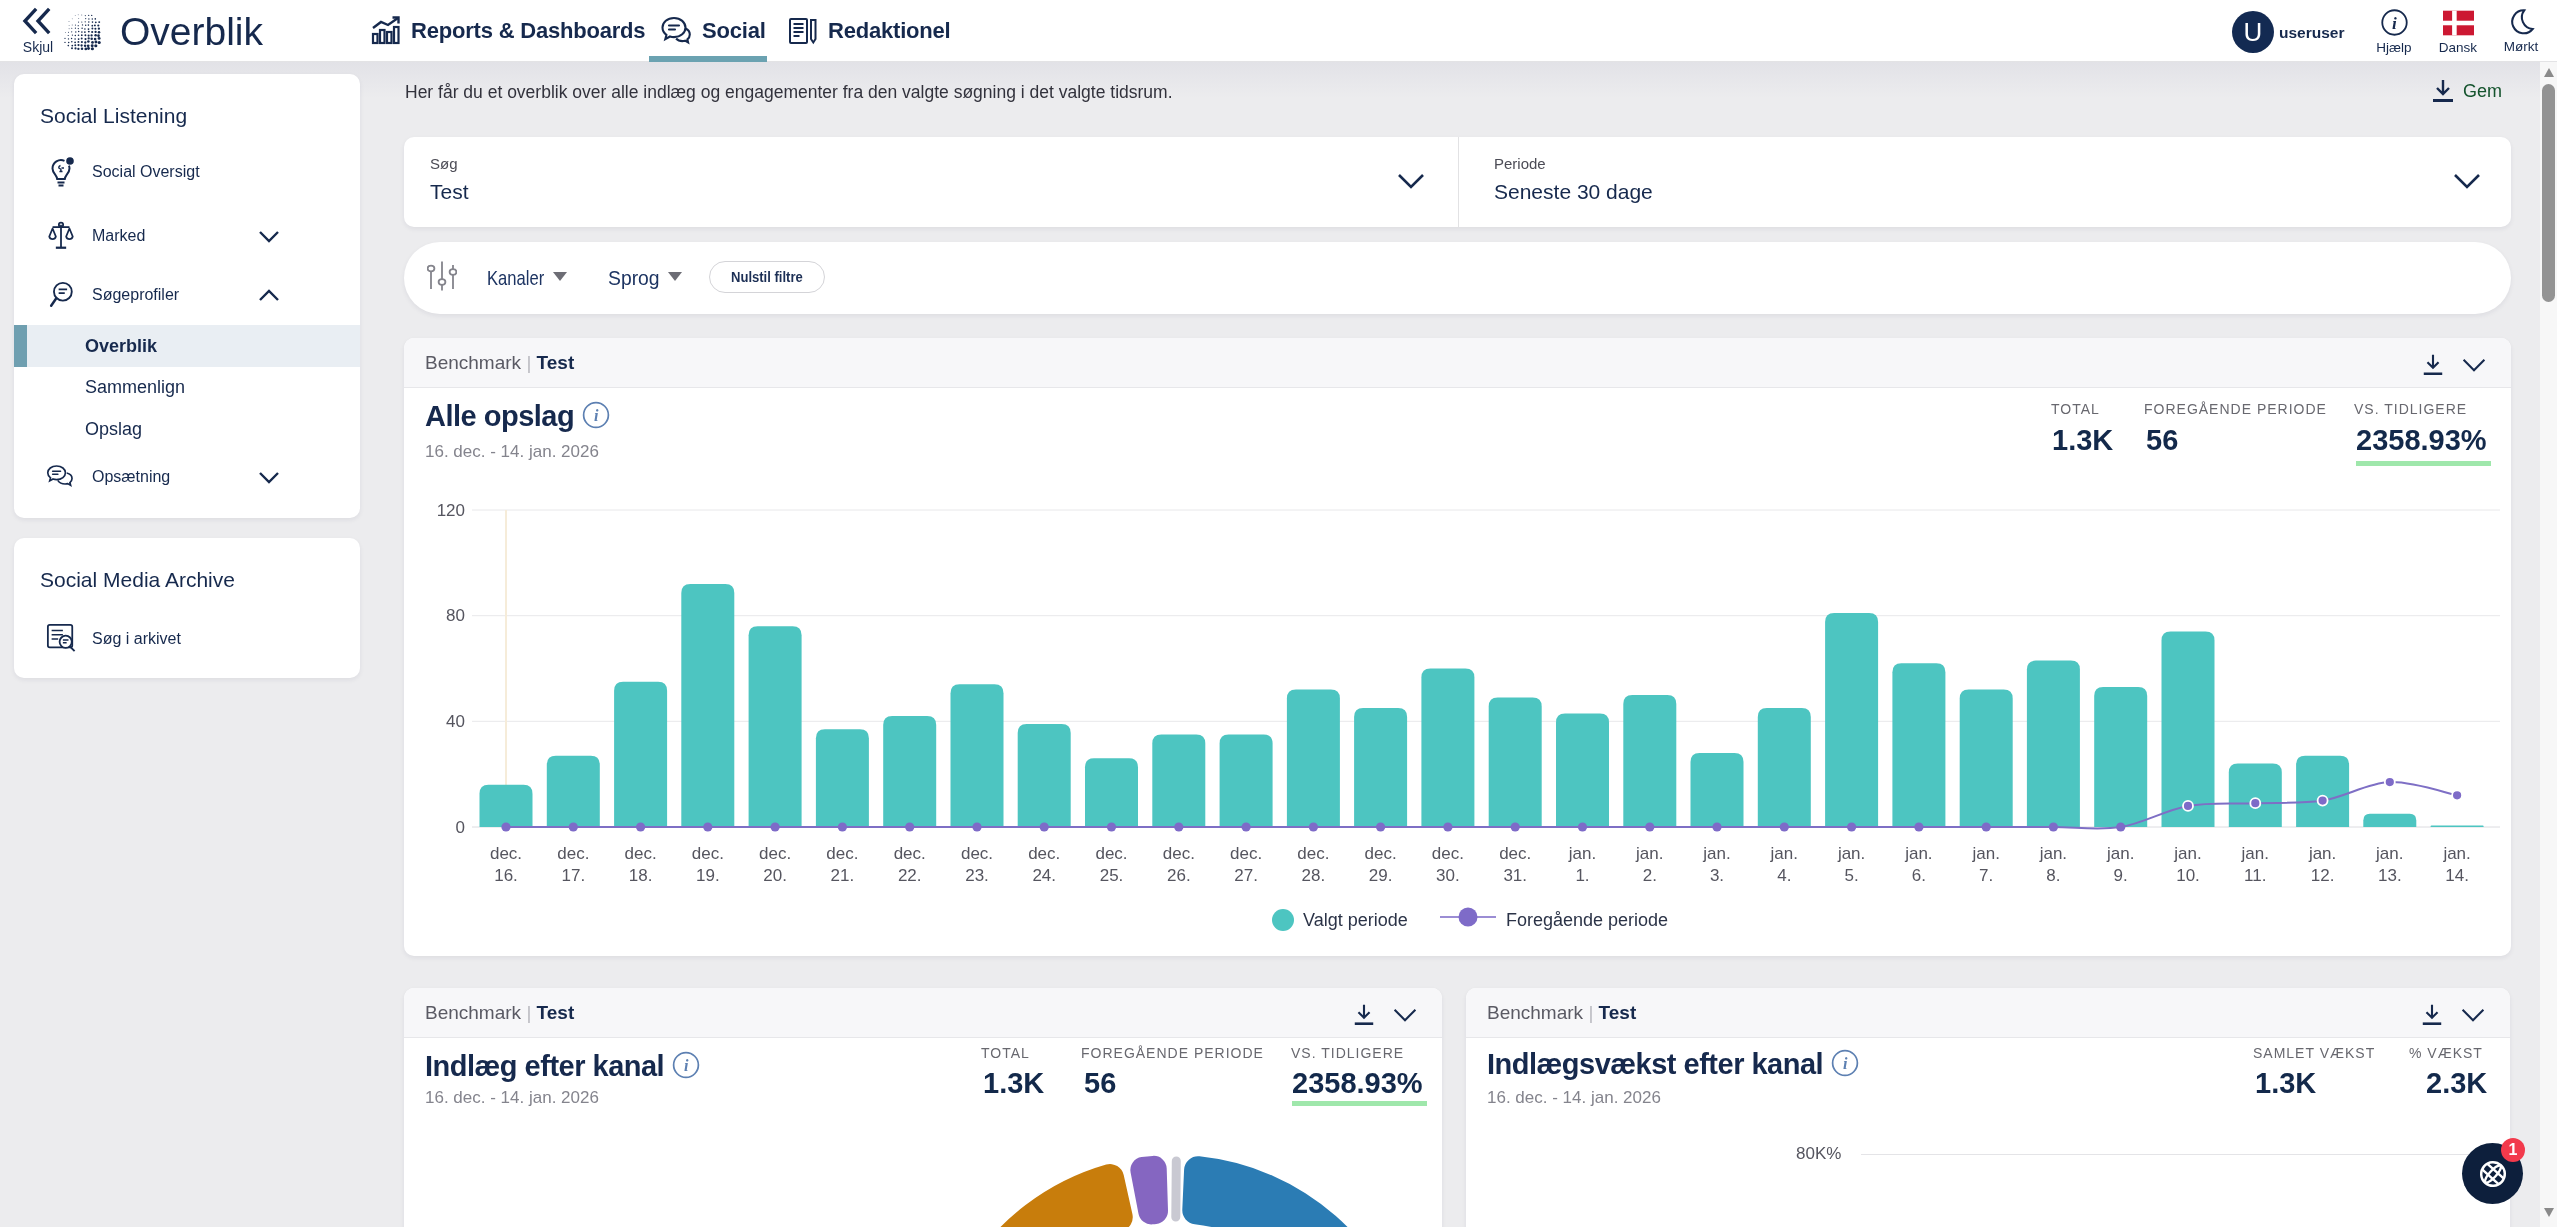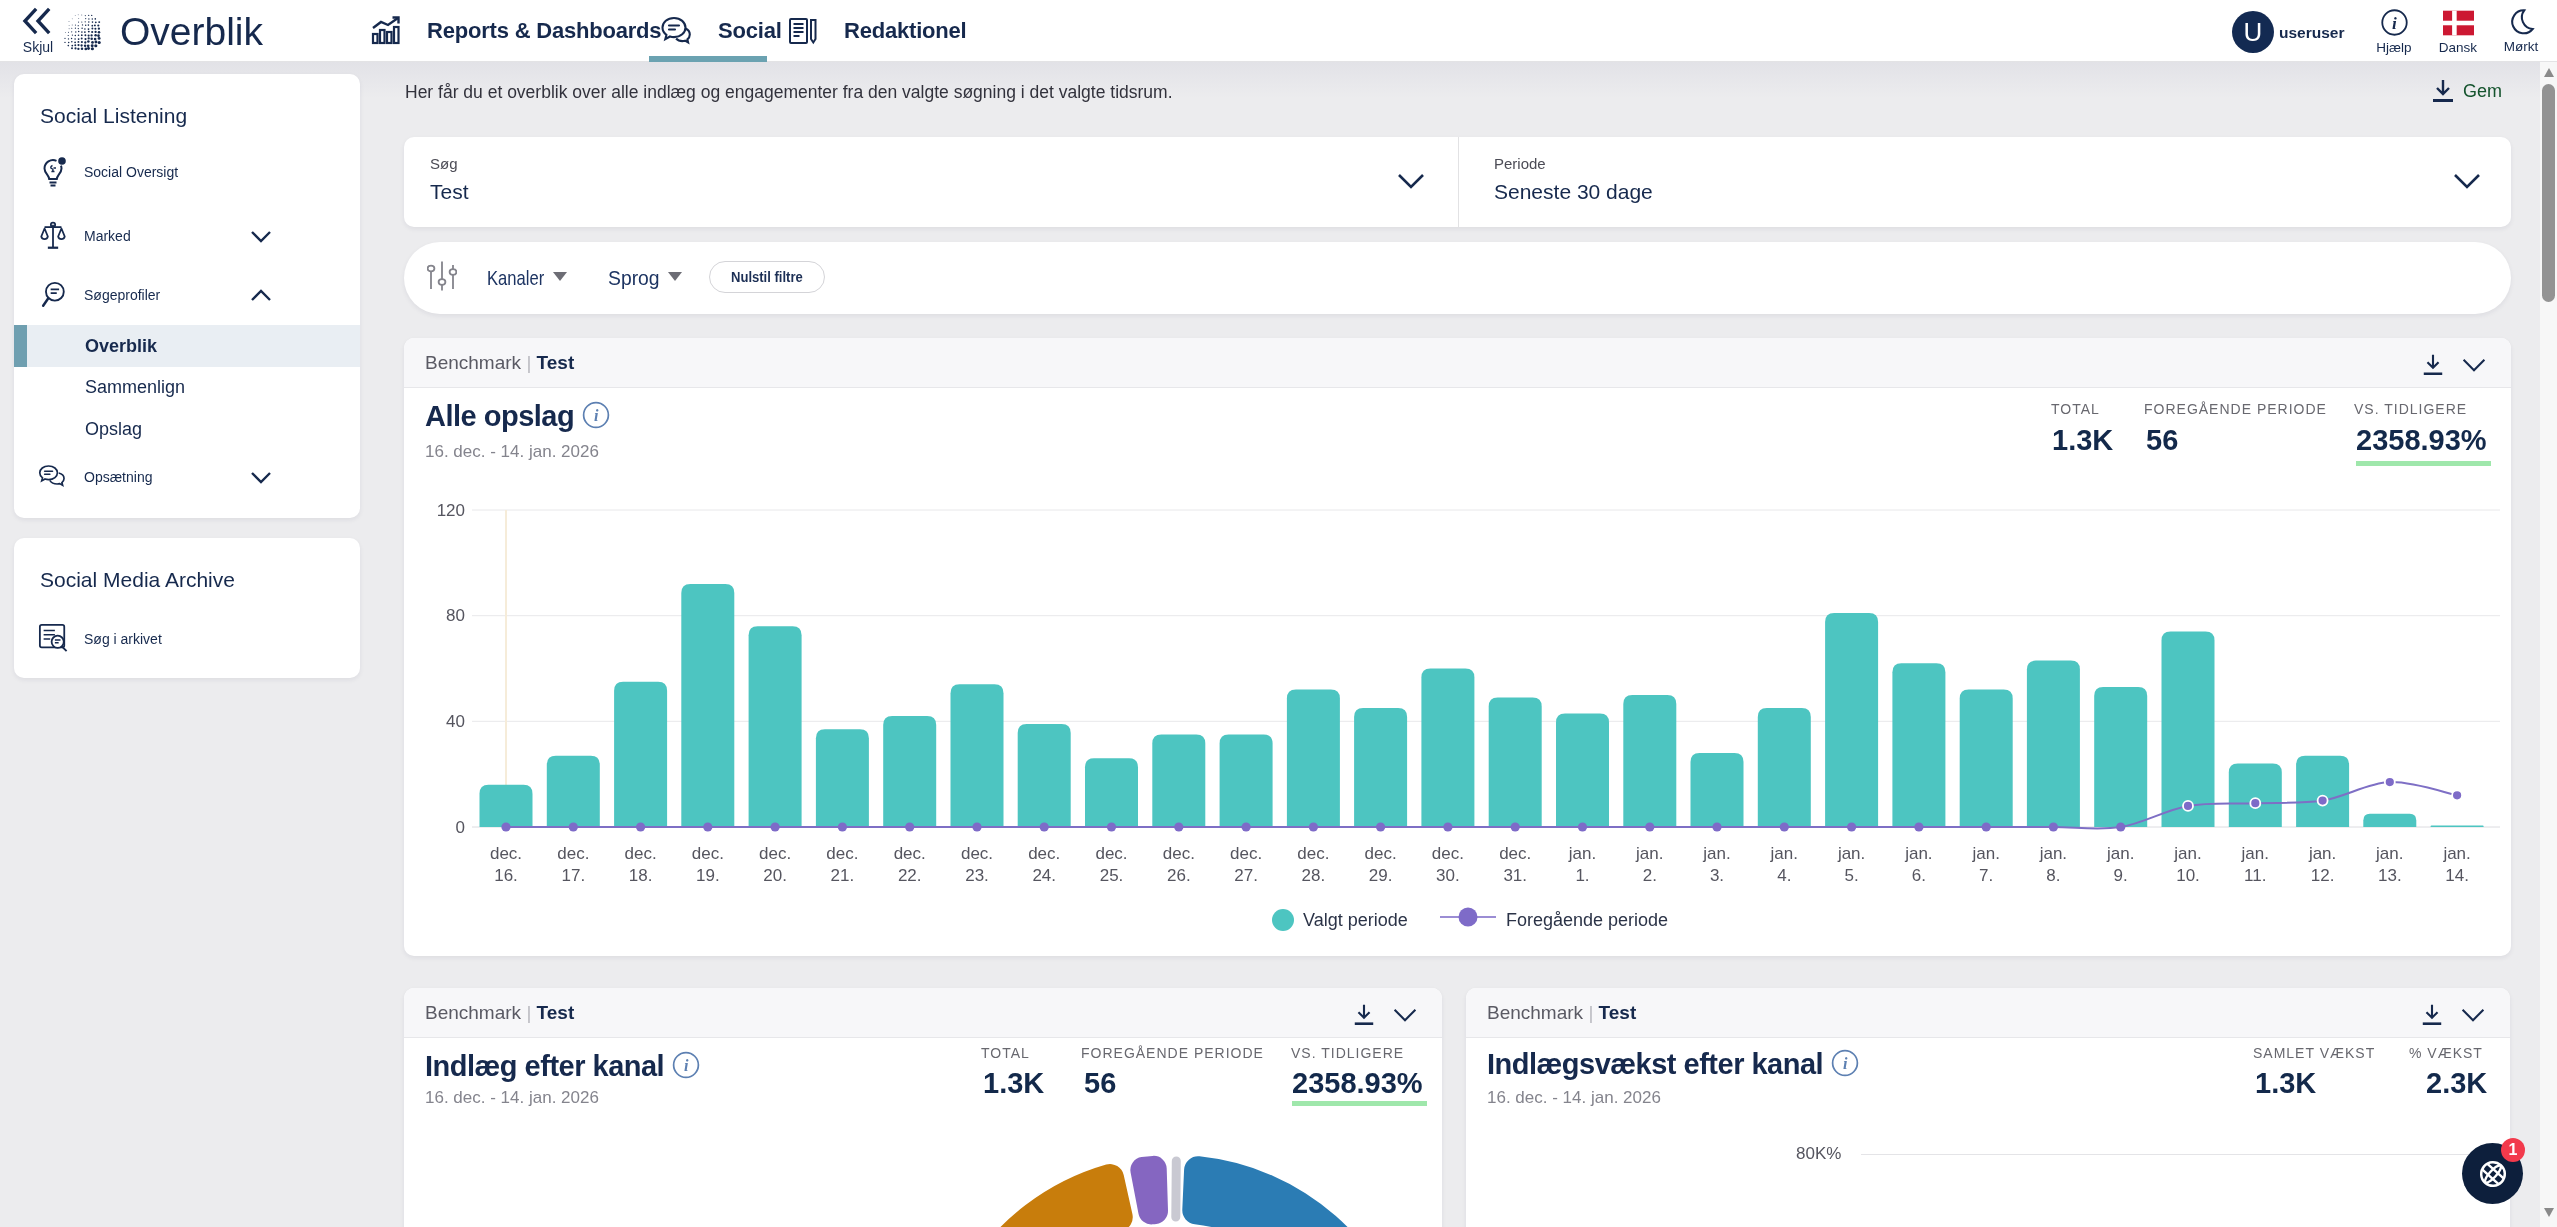--- a/index.html
+++ b/index.html
@@ -3,31 +3,31 @@
 <style>
 *{margin:0;padding:0;box-sizing:border-box}
 html,body{width:2557px;height:1227px;overflow:hidden;font-family:"Liberation Sans",sans-serif;background:#ececee;position:relative}
 .abs{position:absolute}
 
 #header{position:absolute;left:0;top:0;width:2557px;height:62px;background:#fff;border-bottom:1px solid #e3e3e5}
 .skjul{position:absolute;left:10px;top:7px;width:56px;text-align:center;color:#16294d}
 .skjul .lbl{font-size:14px;margin-top:0px}
 #logo{position:absolute;left:61px;top:11px}
 #logotext{position:absolute;left:120px;top:10px;font-size:39px;color:#16294d}
-.navitem{position:absolute;top:0;height:62px;display:flex;align-items:center;gap:26px;color:#16294d;font-weight:700;font-size:22px;letter-spacing:-0.2px}
+.navitem{position:absolute;top:0;height:62px;display:flex;align-items:center;gap:10px;color:#16294d;font-weight:700;font-size:22px;letter-spacing:-0.2px}
 #nav-underline{position:absolute;left:649px;top:56px;width:118px;height:6px;background:#6ba2b1}
 .hicon{position:absolute;text-align:center;color:#16294d;font-size:13.5px;width:60px}
 #avatar{position:absolute;left:2232px;top:11px;width:42px;height:42px;border-radius:50%;background:#132a52;color:#fff;font-size:26px;display:flex;align-items:center;justify-content:center}
 #uname{position:absolute;left:2279px;top:24px;font-size:15.5px;font-weight:700;color:#16294d}
 
 .card{position:absolute;background:#fff;border-radius:10px;box-shadow:0 2px 5px rgba(30,30,70,0.07)}
 #side1{left:14px;top:74px;width:346px;height:444px}
 #side2{left:14px;top:538px;width:346px;height:140px}
 .sidetitle{position:absolute;left:26px;font-size:21px;font-weight:400;color:#16294d}
-.srow{position:absolute;left:0;width:280px;height:42px;display:flex;align-items:center;color:#16294d;font-size:14px}
+.srow{position:absolute;left:8px;width:280px;height:42px;display:flex;align-items:center;color:#16294d;font-size:16px}
 .srow .ic{width:30px;margin-left:24px;margin-right:16px;display:flex;justify-content:center}
 .chev{position:absolute;right:22px}
 .subrow{position:absolute;left:0;width:346px;height:42px;display:flex;align-items:center;padding-left:71px;font-size:18px;color:#16294d}
 #active-row{background:#e9eef3}
 #active-bar{position:absolute;left:0;top:0;width:13px;height:42px;background:#6f9fb0}
 
 #introtext{position:absolute;left:405px;top:82px;font-size:17.5px;color:#32323c}
 #gem{position:absolute;left:2463px;top:81px;font-size:18px;color:#14532d}
 #searchbar{left:404px;top:137px;width:2107px;height:90px;border-radius:10px}
 #sdivider{position:absolute;left:1458px;top:137px;width:1px;height:90px;background:#e2e2e4}

